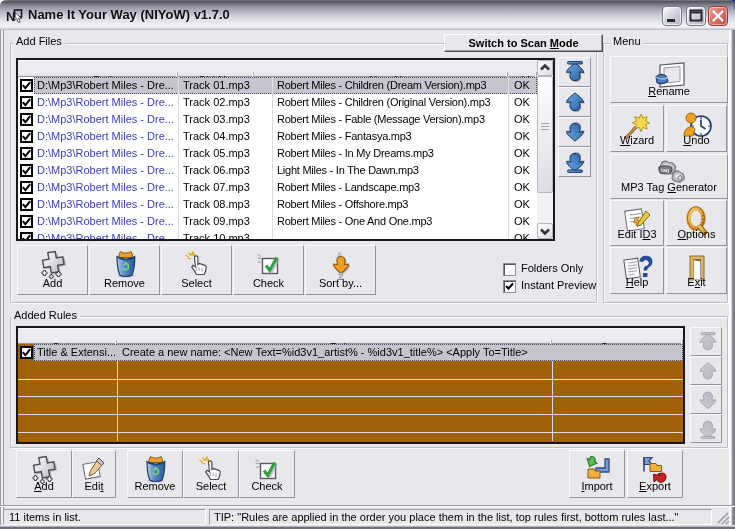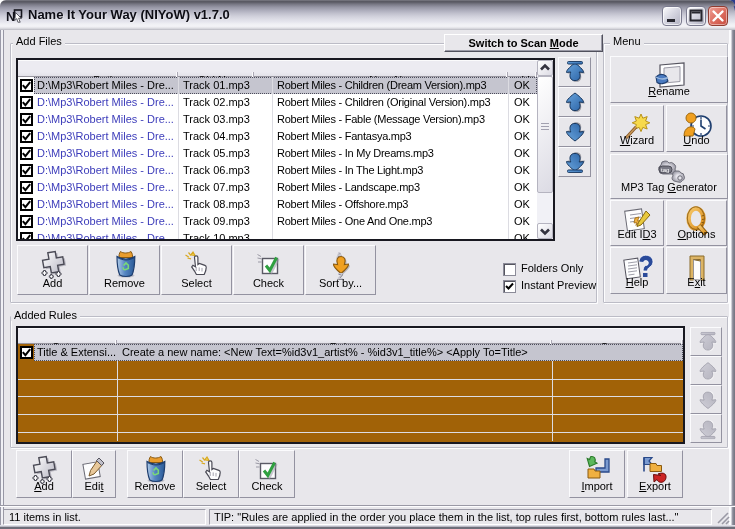--- a/index.html
+++ b/index.html
@@ -158,21 +158,21 @@
     <div class="vline" style="left:490px;top:0;height:17px"></div>
   </div>
       <div class="row" style="left:0;top:102px;width:519px">
     <div class="cbx" style="left:2px;top:2px">
           <svg width="9" height="9" style="position:absolute;left:0;top:0">
             <path d="M0.8 4.2 L3.4 7.2 L8.2 1.2" fill="none" stroke="#000" stroke-width="2"></path>
           </svg>
         </div>
     <span class="abs ptext" style="left:19px">D:\Mp3\Robert Miles - Dre...</span>
     <span class="abs" style="left:165px">Track 06.mp3</span>
-    <span class="abs" style="left:259px;letter-spacing:-0.25px">Robert Miles - In The Light.mp3</span>
+    <span class="abs" style="left:259px;letter-spacing:-0.25px">Light Miles - In The Dawn.mp3</span>
     <span class="abs" style="left:496px">OK</span>
     <div class="vline" style="left:160px;top:0;height:17px"></div>
     <div class="vline" style="left:254px;top:0;height:17px"></div>
     <div class="vline" style="left:490px;top:0;height:17px"></div>
   </div>
       <div class="row" style="left:0;top:119px;width:519px">
     <div class="cbx" style="left:2px;top:2px">
           <svg width="9" height="9" style="position:absolute;left:0;top:0">
             <path d="M0.8 4.2 L3.4 7.2 L8.2 1.2" fill="none" stroke="#000" stroke-width="2"></path>
           </svg>

